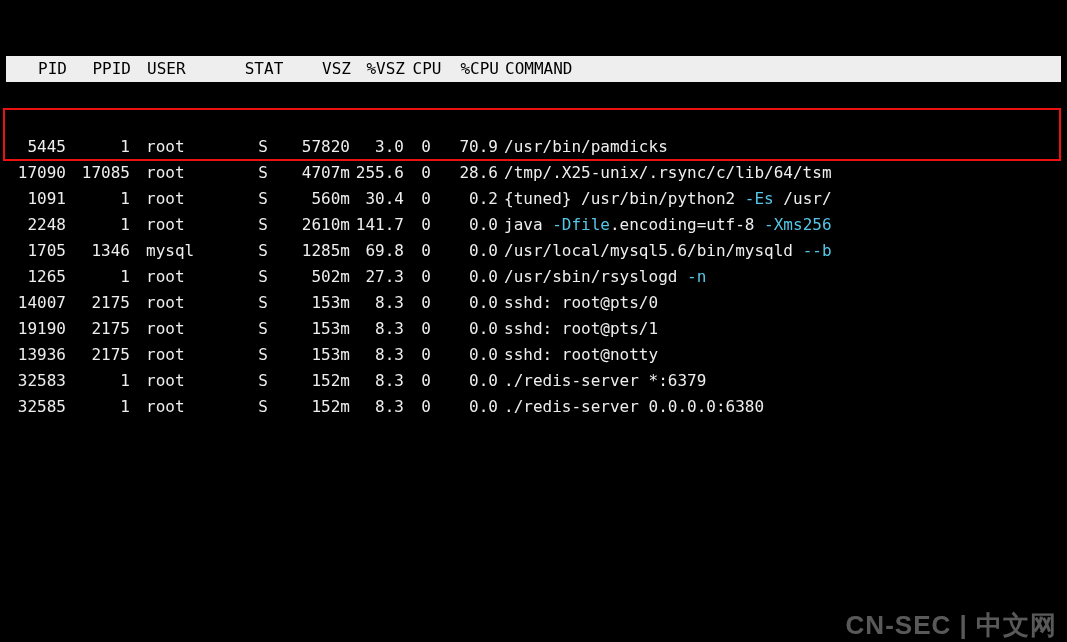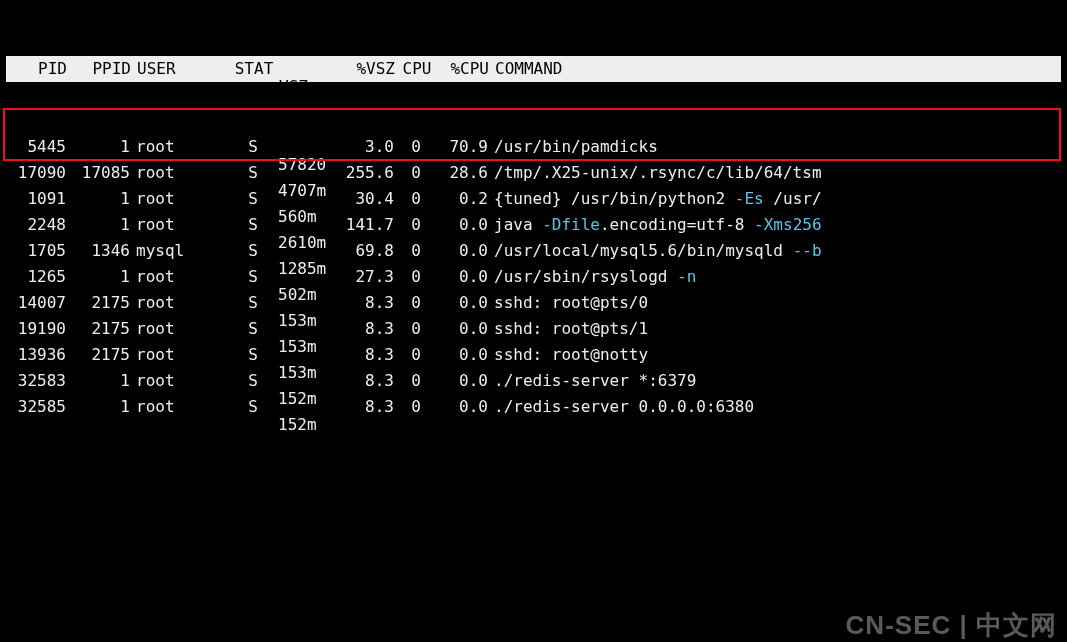--- a/index.html
+++ b/index.html
@@ -2,23 +2,23 @@
 <html><head>
 <meta charset="utf-8">
 <style>
   html,body{margin:0;padding:0;background:#000;color:#eee;width:1067px;height:642px;overflow:hidden;}
   body{font-family:"DejaVu Sans Mono","Consolas","Menlo",monospace;font-size:16px;line-height:26px;letter-spacing:0px;}
   .term{padding:4px 6px 4px 6px;white-space:pre;}
   .row{height:26px;position:relative;}
   .hdr span, .row span{display:inline-block;vertical-align:top;}
   .c-pid {width:60px;text-align:right;}
   .c-ppid{width:60px;text-align:right;margin-left:4px;}
-  .c-user{width:60px;margin-left:6px;}
+  .c-user{width:60px;margin-left:16px;}
   .c-stat{width:50px;text-align:center;margin-left:32px;}
-  .c-vsz {width:62px;margin-left:0px;margin-top:18px;}
+  .c-vsz {width:62px;text-align:right;margin-left:0px;}
   .c-pvsz{width:54px;text-align:right;margin-left:0px;}
   .c-cpu {width:40px;text-align:center;margin-left:2px;}
   .c-pcp {width:48px;text-align:right;margin-left:4px;}
   .c-cmd {margin-left:6px;}
   .hl{color:#55c6e7;}
   .highlight-box{position:absolute;left:3px;top:108px;width:1058px;height:53px;border:2px solid #e11;box-sizing:border-box;pointer-events:none;}
   .watermark{position:absolute;right:10px;bottom:4px;color:rgba(255,255,255,0.35);font-family:sans-serif;font-size:26px;font-weight:600;letter-spacing:1px;}
   .invert{background:#eee;color:#000;padding:0 1px;}
 </style>
 </head>

